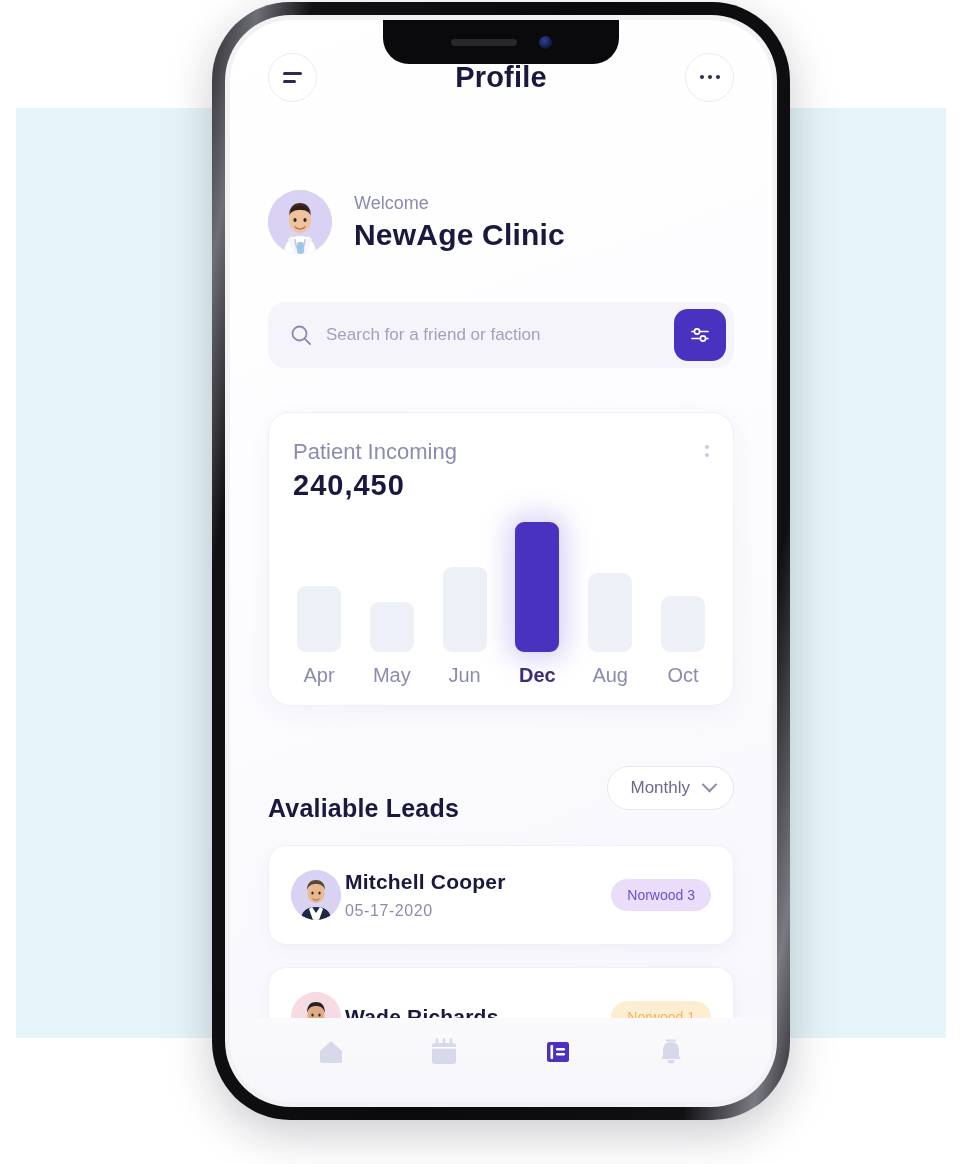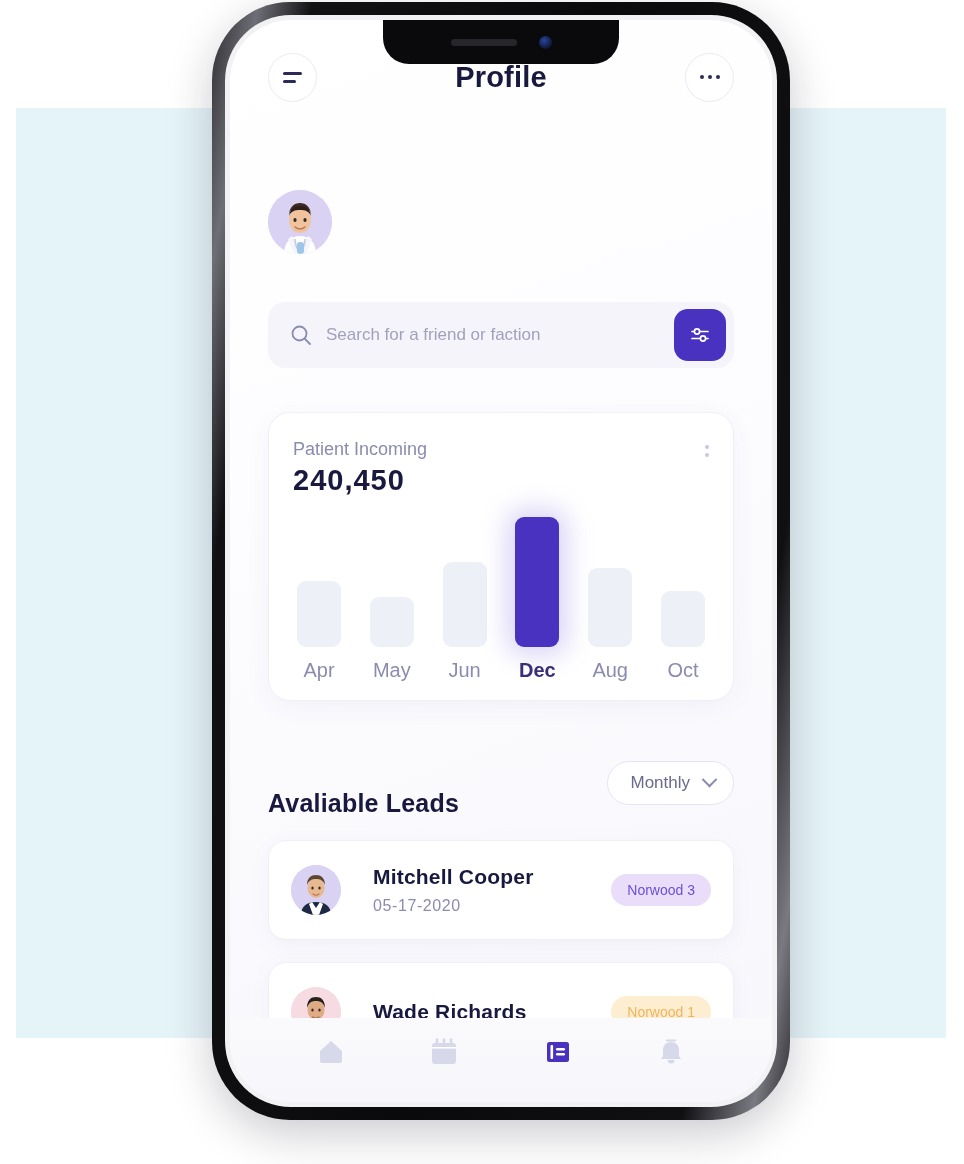--- a/index.html
+++ b/index.html
@@ -139,21 +139,21 @@
   .chart-card {
     margin-top: 44px;
     border-radius: 22px;
     background: #ffffff;
     border: 1px solid #f0eff8;
     box-shadow: 0 6px 26px rgba(70,60,150,.055);
     padding: 26px 24px 18px 24px;
     position: relative;
   }
   .chart-head { display:flex; justify-content:space-between; align-items:flex-start; }
-  .chart-label { font-size: 18px; color: #8b8bb0; }
+  .chart-label { font-size: 22px; color: #8b8bb0; }
   .chart-value {
     font-size: 29px; font-weight: 700; color: #19183f;
     letter-spacing: 1px; margin-top: 4px;
   }
   .vdots { display:flex; flex-direction:column; gap:4px; padding-top:6px; }
   .vdots i { width:4px; height:4px; border-radius:50%; background:#c9c8dd; display:block; }
 
   .bars {
     margin-top: 18px;
     height: 132px;
@@ -195,21 +195,21 @@
   .chev { width:11px; height:11px; border-right:2.4px solid #8b8bb0; border-bottom:2.4px solid #8b8bb0; transform: rotate(45deg) translate(-2px,-2px); }
 
   
   .lead-card {
     margin-top: 22px;
     border-radius: 18px;
     background: #ffffff;
     border: 1px solid #f0eff8;
     box-shadow: 0 5px 20px rgba(70,60,150,.05);
     padding: 20px 22px;
-    display: flex; align-items: center; gap: 32px;
+    display: flex; align-items: center; gap: 4px;
     min-height: 100px;
   }
   .avatar-sm {
     width: 50px; height: 50px; border-radius: 50%;
     overflow: hidden; flex: 0 0 auto; position: relative;
   }
   .avatar-sm.tint-purple { background: #d9d2f2; }
   .avatar-sm.tint-pink { background: #f6dbe2; }
   .lead-meta { flex: 1; }
   .lead-name { font-size: 21px; font-weight: 700; color: #19183f; letter-spacing: .2px; }
@@ -276,20 +276,24 @@
                   <ellipse cx="32" cy="30" rx="11" ry="13" fill="#f0c39c"></ellipse>
                   <path d="M21 26c0-9 5-13 11-13s11 4 11 13c0-6-4-8-11-8s-11 2-11 8z" fill="#3d2a22"></path>
                   <path d="M21 26c1-7 5-10 11-10s10 3 11 10c-2-5-6-6-11-6s-9 1-11 6z" fill="#2e1f19"></path>
                   <ellipse cx="27" cy="30" rx="1.6" ry="2" fill="#2b2b2b"></ellipse>
                   <ellipse cx="37" cy="30" rx="1.6" ry="2" fill="#2b2b2b"></ellipse>
                   <path d="M27 37q5 4 10 0" stroke="#b8785c" stroke-width="1.6" fill="none" stroke-linecap="round"></path>
                   <path d="M27 49c0 8 4 12 5 13M37 49c0 8-4 12-5 13" stroke="#c9ccd6" stroke-width="1.6" fill="none"></path>
                   <rect x="29" y="52" width="7" height="12" rx="3" fill="#9dc6e8"></rect>
                 </svg>
               </div>
+              <div>
+                <div class="welcome-label">Welcome</div>
+                <div class="welcome-name">NewAge Clinic</div>
+              </div>
             </div>
 
             <div class="search-wrap">
               <svg class="search-icon-svg" width="22" height="22" viewBox="0 0 22 22">
                 <circle cx="9.5" cy="9.5" r="7" fill="none" stroke="#8b8bb0" stroke-width="1.8"></circle>
                 <line x1="14.6" y1="14.6" x2="20" y2="20" stroke="#8b8bb0" stroke-width="1.8" stroke-linecap="round"></line>
               </svg>
               <input class="search-input" type="text" placeholder="Search for a friend or faction" style="">
               <button class="filter-btn">
                 <svg width="24" height="24" viewBox="0 0 24 24">

